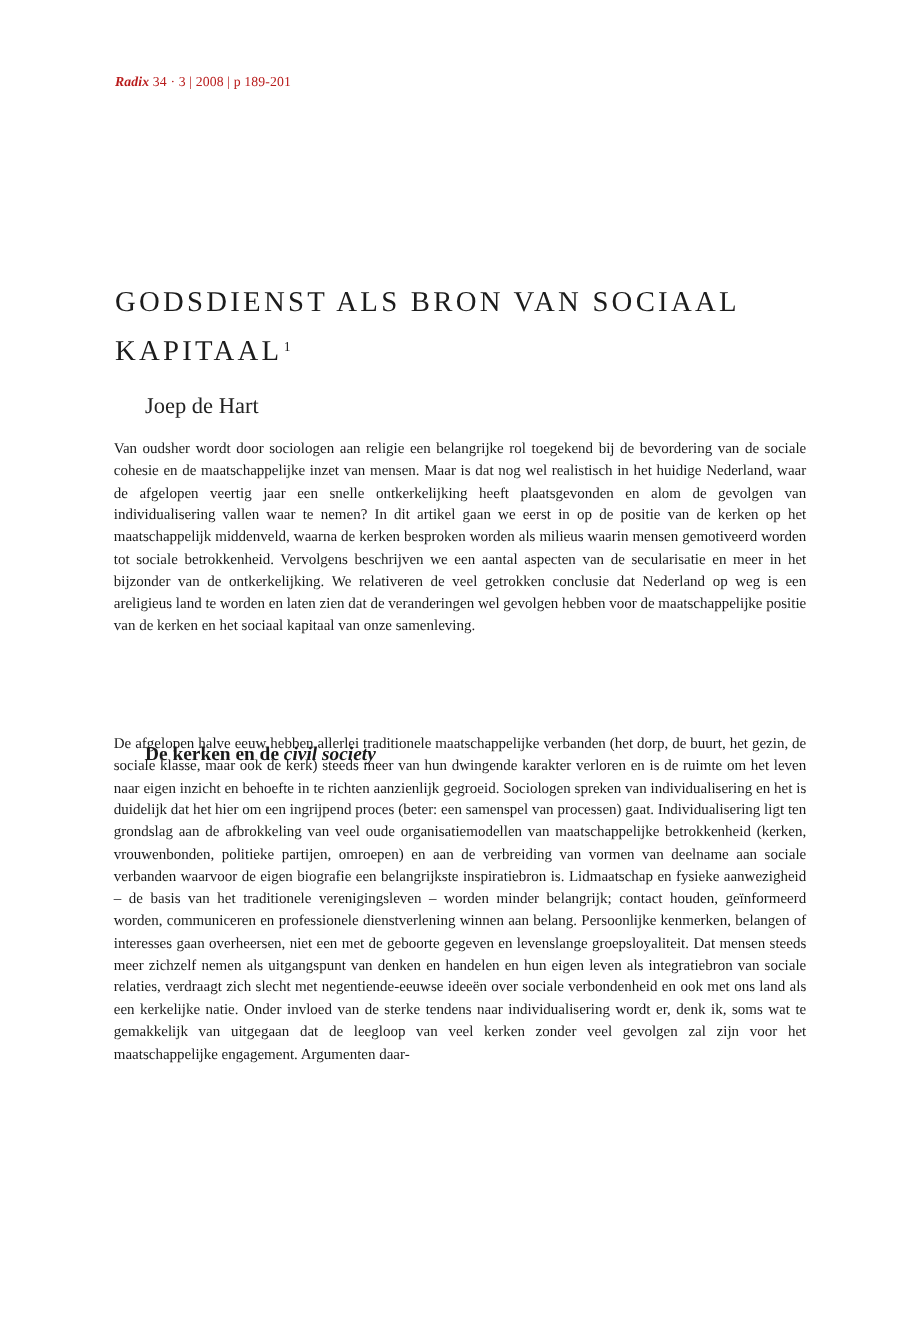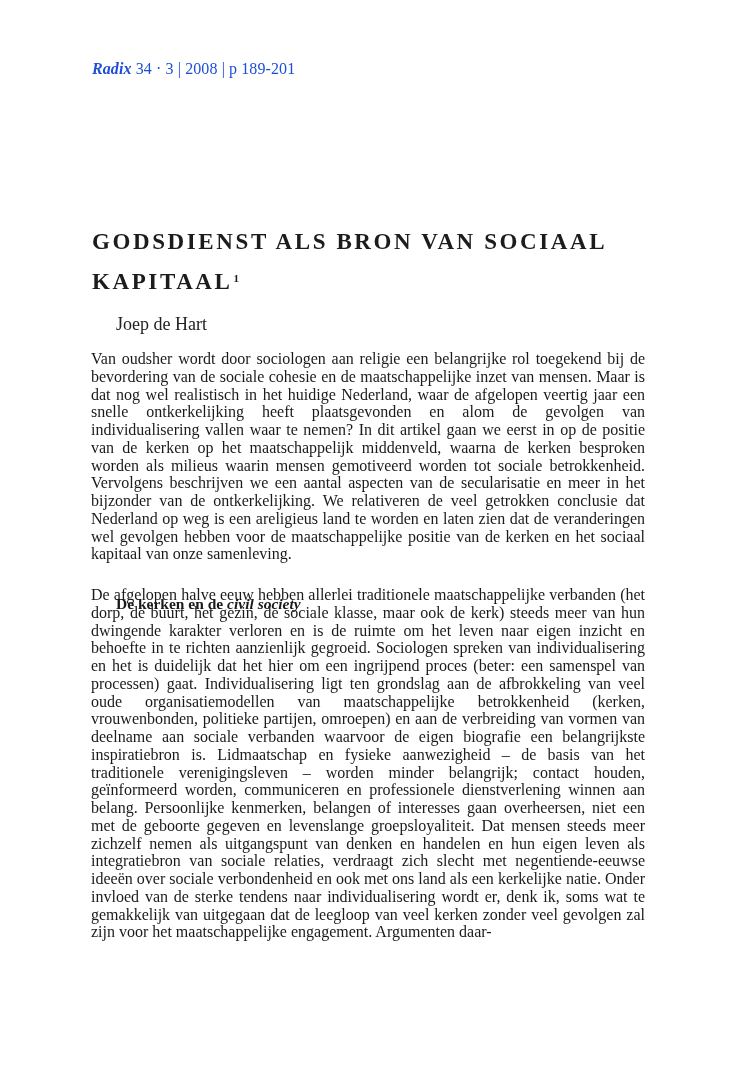--- a/index.html
+++ b/index.html
@@ -1,24 +1,24 @@
 <!DOCTYPE html>
 <html><head>
   <meta charset="utf-8">
   <style>
     html, body { margin: 0; padding: 0; background: #ffffff; }
     body { width: 738px; height: 1068px; position: relative; overflow: hidden; color: #1a1a1a;
            font-family: "Liberation Serif", "DejaVu Serif", serif; }
-    .running-head { position: absolute; left: 92px; top: 60px; font-size: 16px; color: #1d4ed8; letter-spacing: 0.1px; }
+    .running-head { position: absolute; left: 92px; top: 60px; font-size: 11px; color: #b91c1c; letter-spacing: 0.1px; }
     .running-head .journal { font-style: italic; font-weight: bold; }
     .title { position: absolute; left: 92px; top: 224px; width: 560px; margin: 0;
-             font-size: 23px; font-weight: bold; letter-spacing: 2.6px; line-height: 36px; color: #1c1c1c; }
+             font-size: 23px; font-weight: normal; letter-spacing: 2.6px; line-height: 36px; color: #1c1c1c; }
     .title sup { font-size: 11px; letter-spacing: 0; vertical-align: 7px; margin-left: 1px; }
     .author { position: absolute; left: 116px; top: 314px; font-size: 18px; color: #222; }
-    .body-text { position: absolute; left: 91px; width: 554px; font-size: 16px; line-height: 17.75px;
+    .body-text { position: absolute; left: 91px; width: 554px; font-size: 12px; line-height: 17.75px;
                  text-align: justify; margin: 0; hyphens: manual; }
     .abstract { top: 350px; }
     .section-heading { position: absolute; left: 116px; top: 595px; font-size: 15.5px; font-weight: bold; margin: 0; line-height: 18px; }
     .section-heading em { }
     .section-body { top: 586px; }
   </style>
 </head>
 <body>
 
 <div class="running-head">

